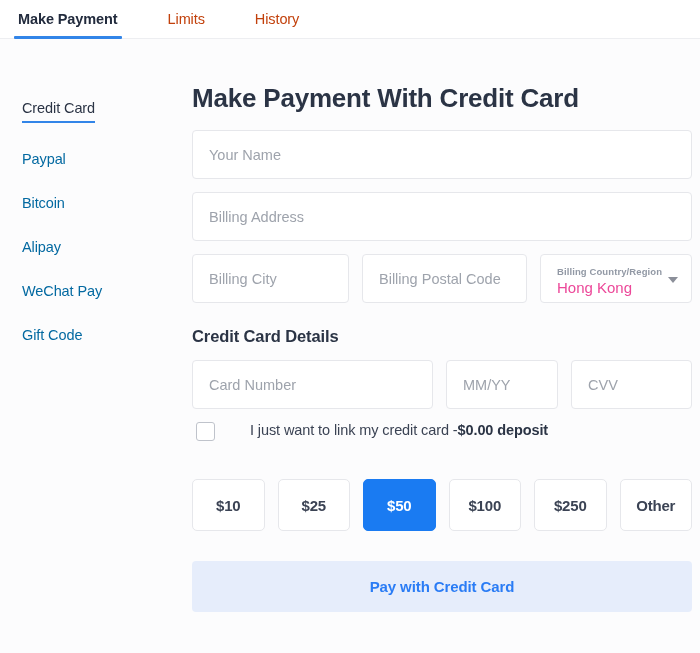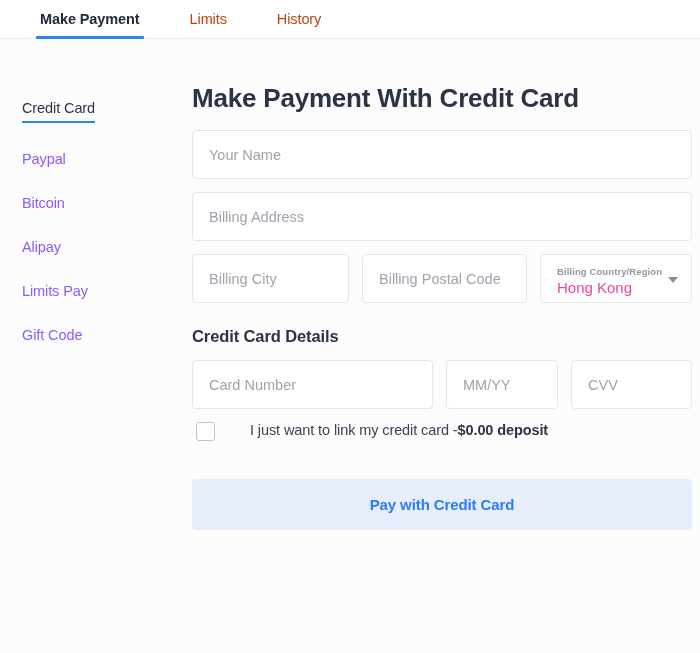--- a/index.html
+++ b/index.html
@@ -15,21 +15,21 @@
     color: #2b3445;
     overflow: hidden;
   }
 
   
   .tabbar {
     height: 39px;
     border-bottom: 1px solid #edeef1;
     display: flex;
     align-items: flex-start;
-    padding-left: 38px;
+    padding-left: 16px;
     background: #ffffff;
   }
   .tab {
     position: relative;
     font-size: 14.5px;
     padding: 11px 2px 0 2px;
     margin-right: 46px;
     height: 39px;
     cursor: pointer;
     color: #c2410c;
@@ -58,21 +58,21 @@
   }
 
   
   .sidebar {
     width: 190px;
     flex: 0 0 190px;
     padding: 60px 0 0 22px;
   }
   .side-item {
     font-size: 14.5px;
-    color: #8b5cf6;
+    color: #0369a1;
     margin-bottom: 27px;
     display: inline-block;
     width: auto;
     cursor: pointer;
     letter-spacing: -0.1px;
   }
   .side-item-wrap { display: block; }
   .side-item.active {
     color: #2b3445;
     position: relative;
@@ -238,21 +238,21 @@
   <div class="tab">History</div>
 </div>
 
 <div class="page">
 
   <div class="sidebar">
     <div class="side-item-wrap"><div class="side-item active">Credit Card</div></div>
     <div class="side-item-wrap"><div class="side-item">Paypal</div></div>
     <div class="side-item-wrap"><div class="side-item">Bitcoin</div></div>
     <div class="side-item-wrap"><div class="side-item">Alipay</div></div>
-    <div class="side-item-wrap"><div class="side-item">Limits Pay</div></div>
+    <div class="side-item-wrap"><div class="side-item">WeChat Pay</div></div>
     <div class="side-item-wrap"><div class="side-item">Gift Code</div></div>
   </div>
 
   <div class="content">
 
     <h1 class="title">Make Payment With Credit Card</h1>
 
     <div class="field">Your Name</div>
 
     <div class="field">Billing Address</div>
@@ -276,17 +276,25 @@
     </div>
 
 
     <div class="check-row">
       <div class="checkbox"></div>
       <div class="check-label">
         <span>I just want to link my credit card -</span><b>$0.00 deposit</b>
       </div>
     </div>
 
+    <div class="amounts">
+      <div class="amt">$10</div>
+      <div class="amt">$25</div>
+      <div class="amt selected">$50</div>
+      <div class="amt">$100</div>
+      <div class="amt">$250</div>
+      <div class="amt">Other</div>
+    </div>
 
     <div class="pay-btn">Pay with Credit Card</div>
 
   </div>
 </div>
 
 </body></html>

